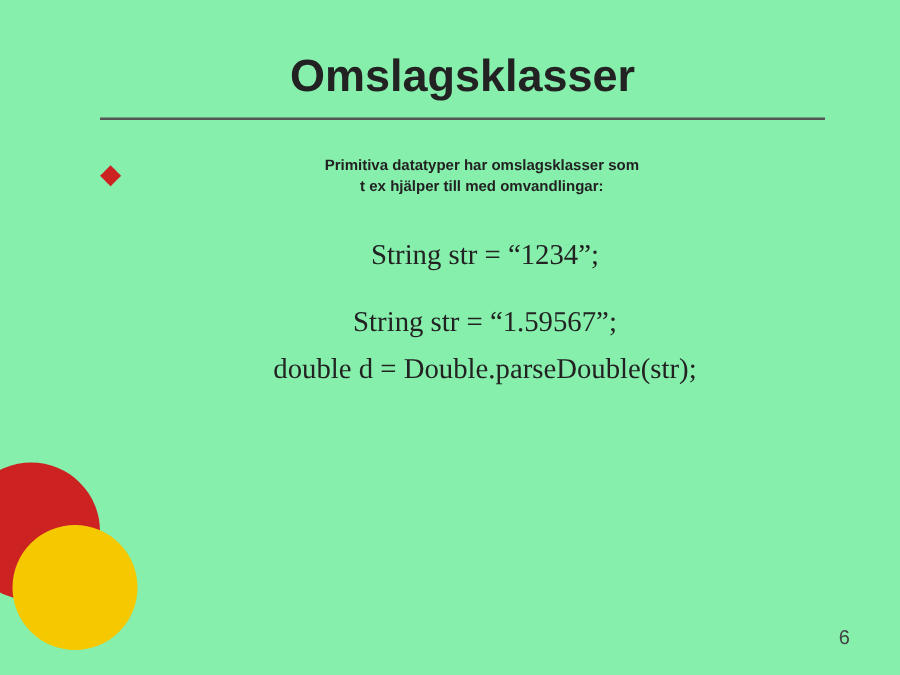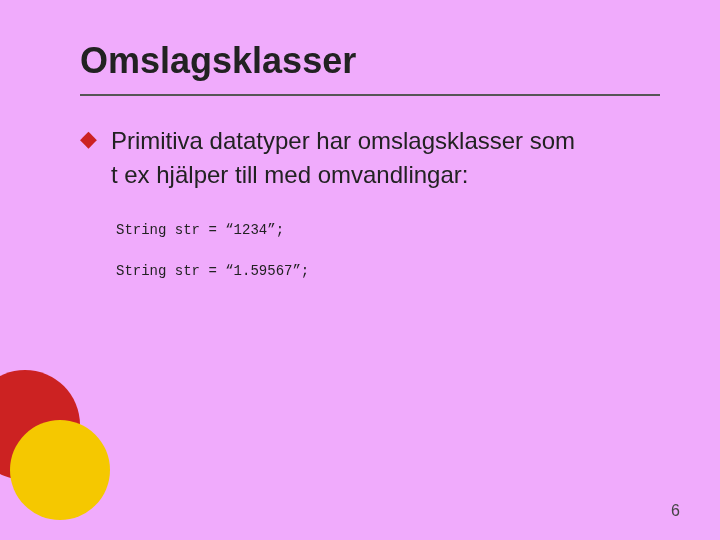--- a/index.html
+++ b/index.html
@@ -12,23 +12,24 @@
       width: 720px;
       height: 540px;
       background: #ffffff;
       font-family: Arial, Helvetica, sans-serif;
       overflow: hidden;
     }
 
     .slide {
       width: 720px;
       height: 540px;
-      background: #f0abfc;
+      background: #86efac;
       position: relative;
       padding: 40px 60px 25px 80px;
+      text-align: center;
     }
 
     
     .deco-circle-red {
       position: absolute;
       left: -30px;
       bottom: 60px;
       width: 110px;
       height: 110px;
       border-radius: 50%;
@@ -69,36 +70,37 @@
 
     .bullet-icon {
       color: #cc2222;
       font-size: 22px;
       margin-right: 14px;
       margin-top: 2px;
       flex-shrink: 0;
     }
 
     .bullet-text {
-      font-size: 24px;
+      font-size: 12px;
       color: #222222;
       line-height: 1.4;
       margin-bottom: 28px;
       flex: 1;
+      font-weight: bold;
     }
 
     .code-blocks {
       margin-left: 36px;
       margin-top: 0;
     }
 
     .code-block {
       background: transparent;
-      font-family: Liberation Mono, monospace;
-      font-size: 14px;
+      font-family: Liberation Serif, serif;
+      font-size: 23px;
       color: #222222;
       line-height: 1.6;
       margin-bottom: 18px;
     }
 
     .code-block .code-line {
       display: block;
       white-space: pre;
     }
 
@@ -130,19 +132,20 @@
   </div>
 
   <div class="code-blocks">
 
     <div class="code-block">
       <span class="code-line">String str = “1234”;</span>
     </div>
 
     <div class="code-block">
       <span class="code-line">String str = “1.59567”;</span>
+      <span class="code-line">double d = Double.parseDouble(str);</span>
     </div>
 
   </div>
 
   <div class="page-number">6</div>
 
 </div>
 
 </body></html>

